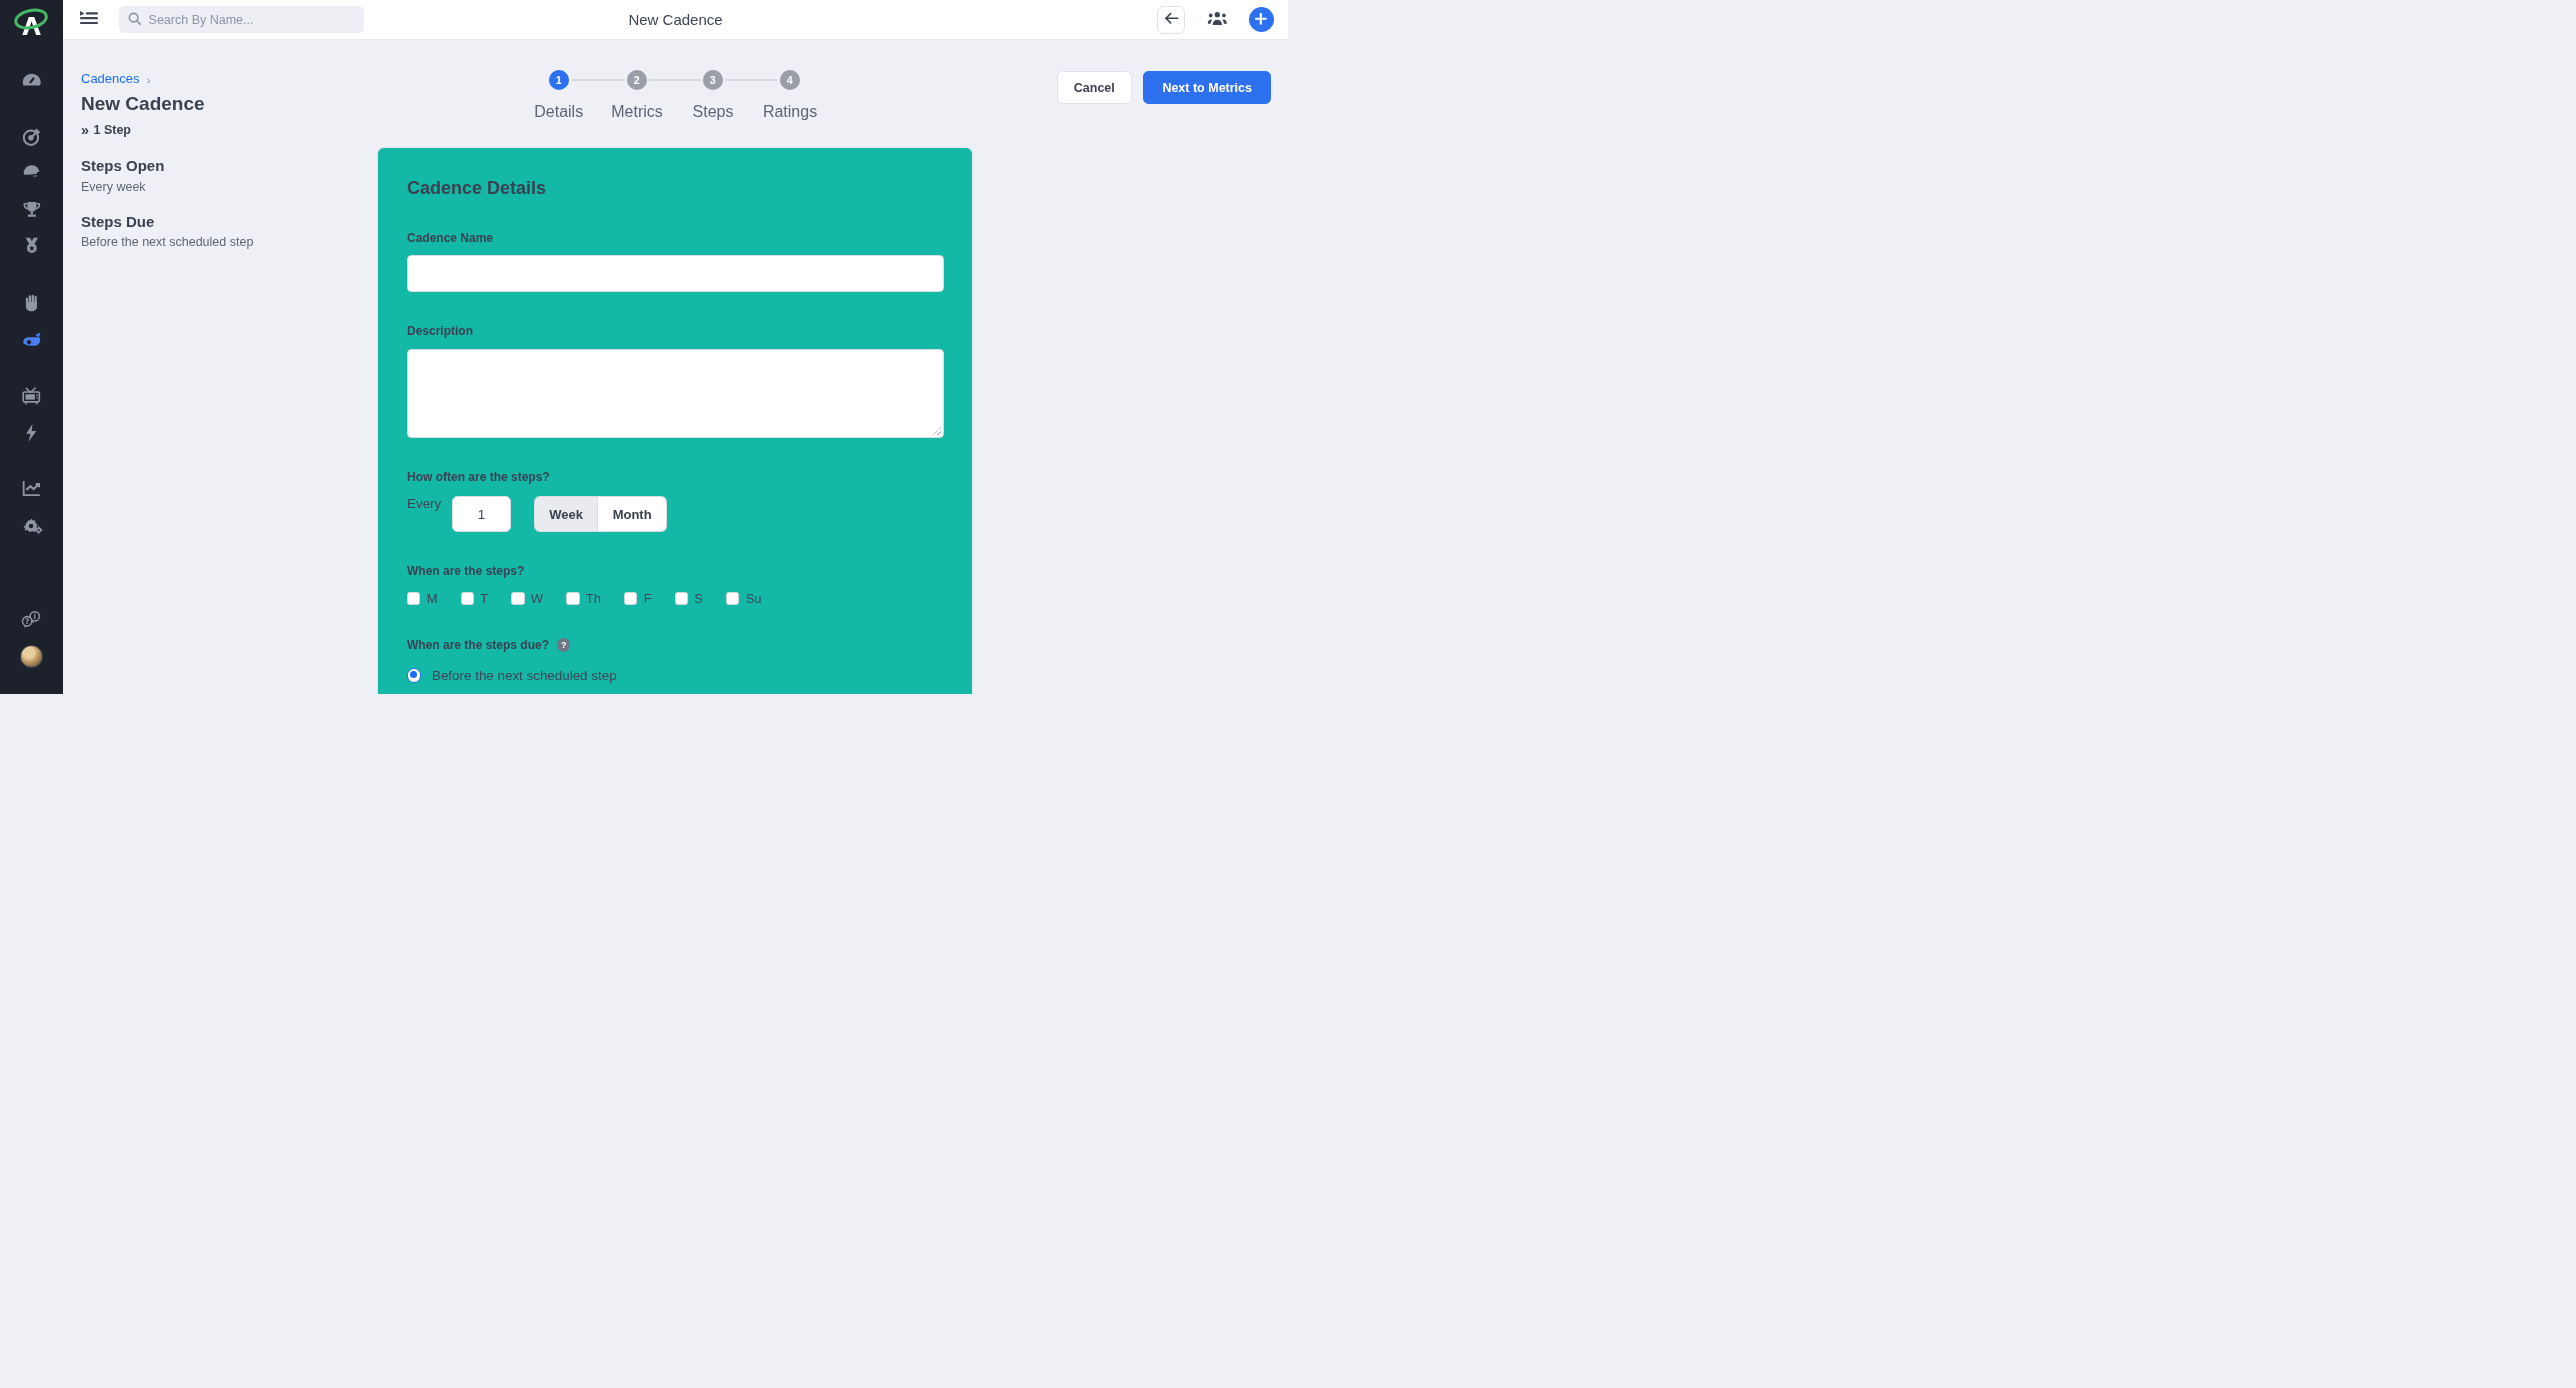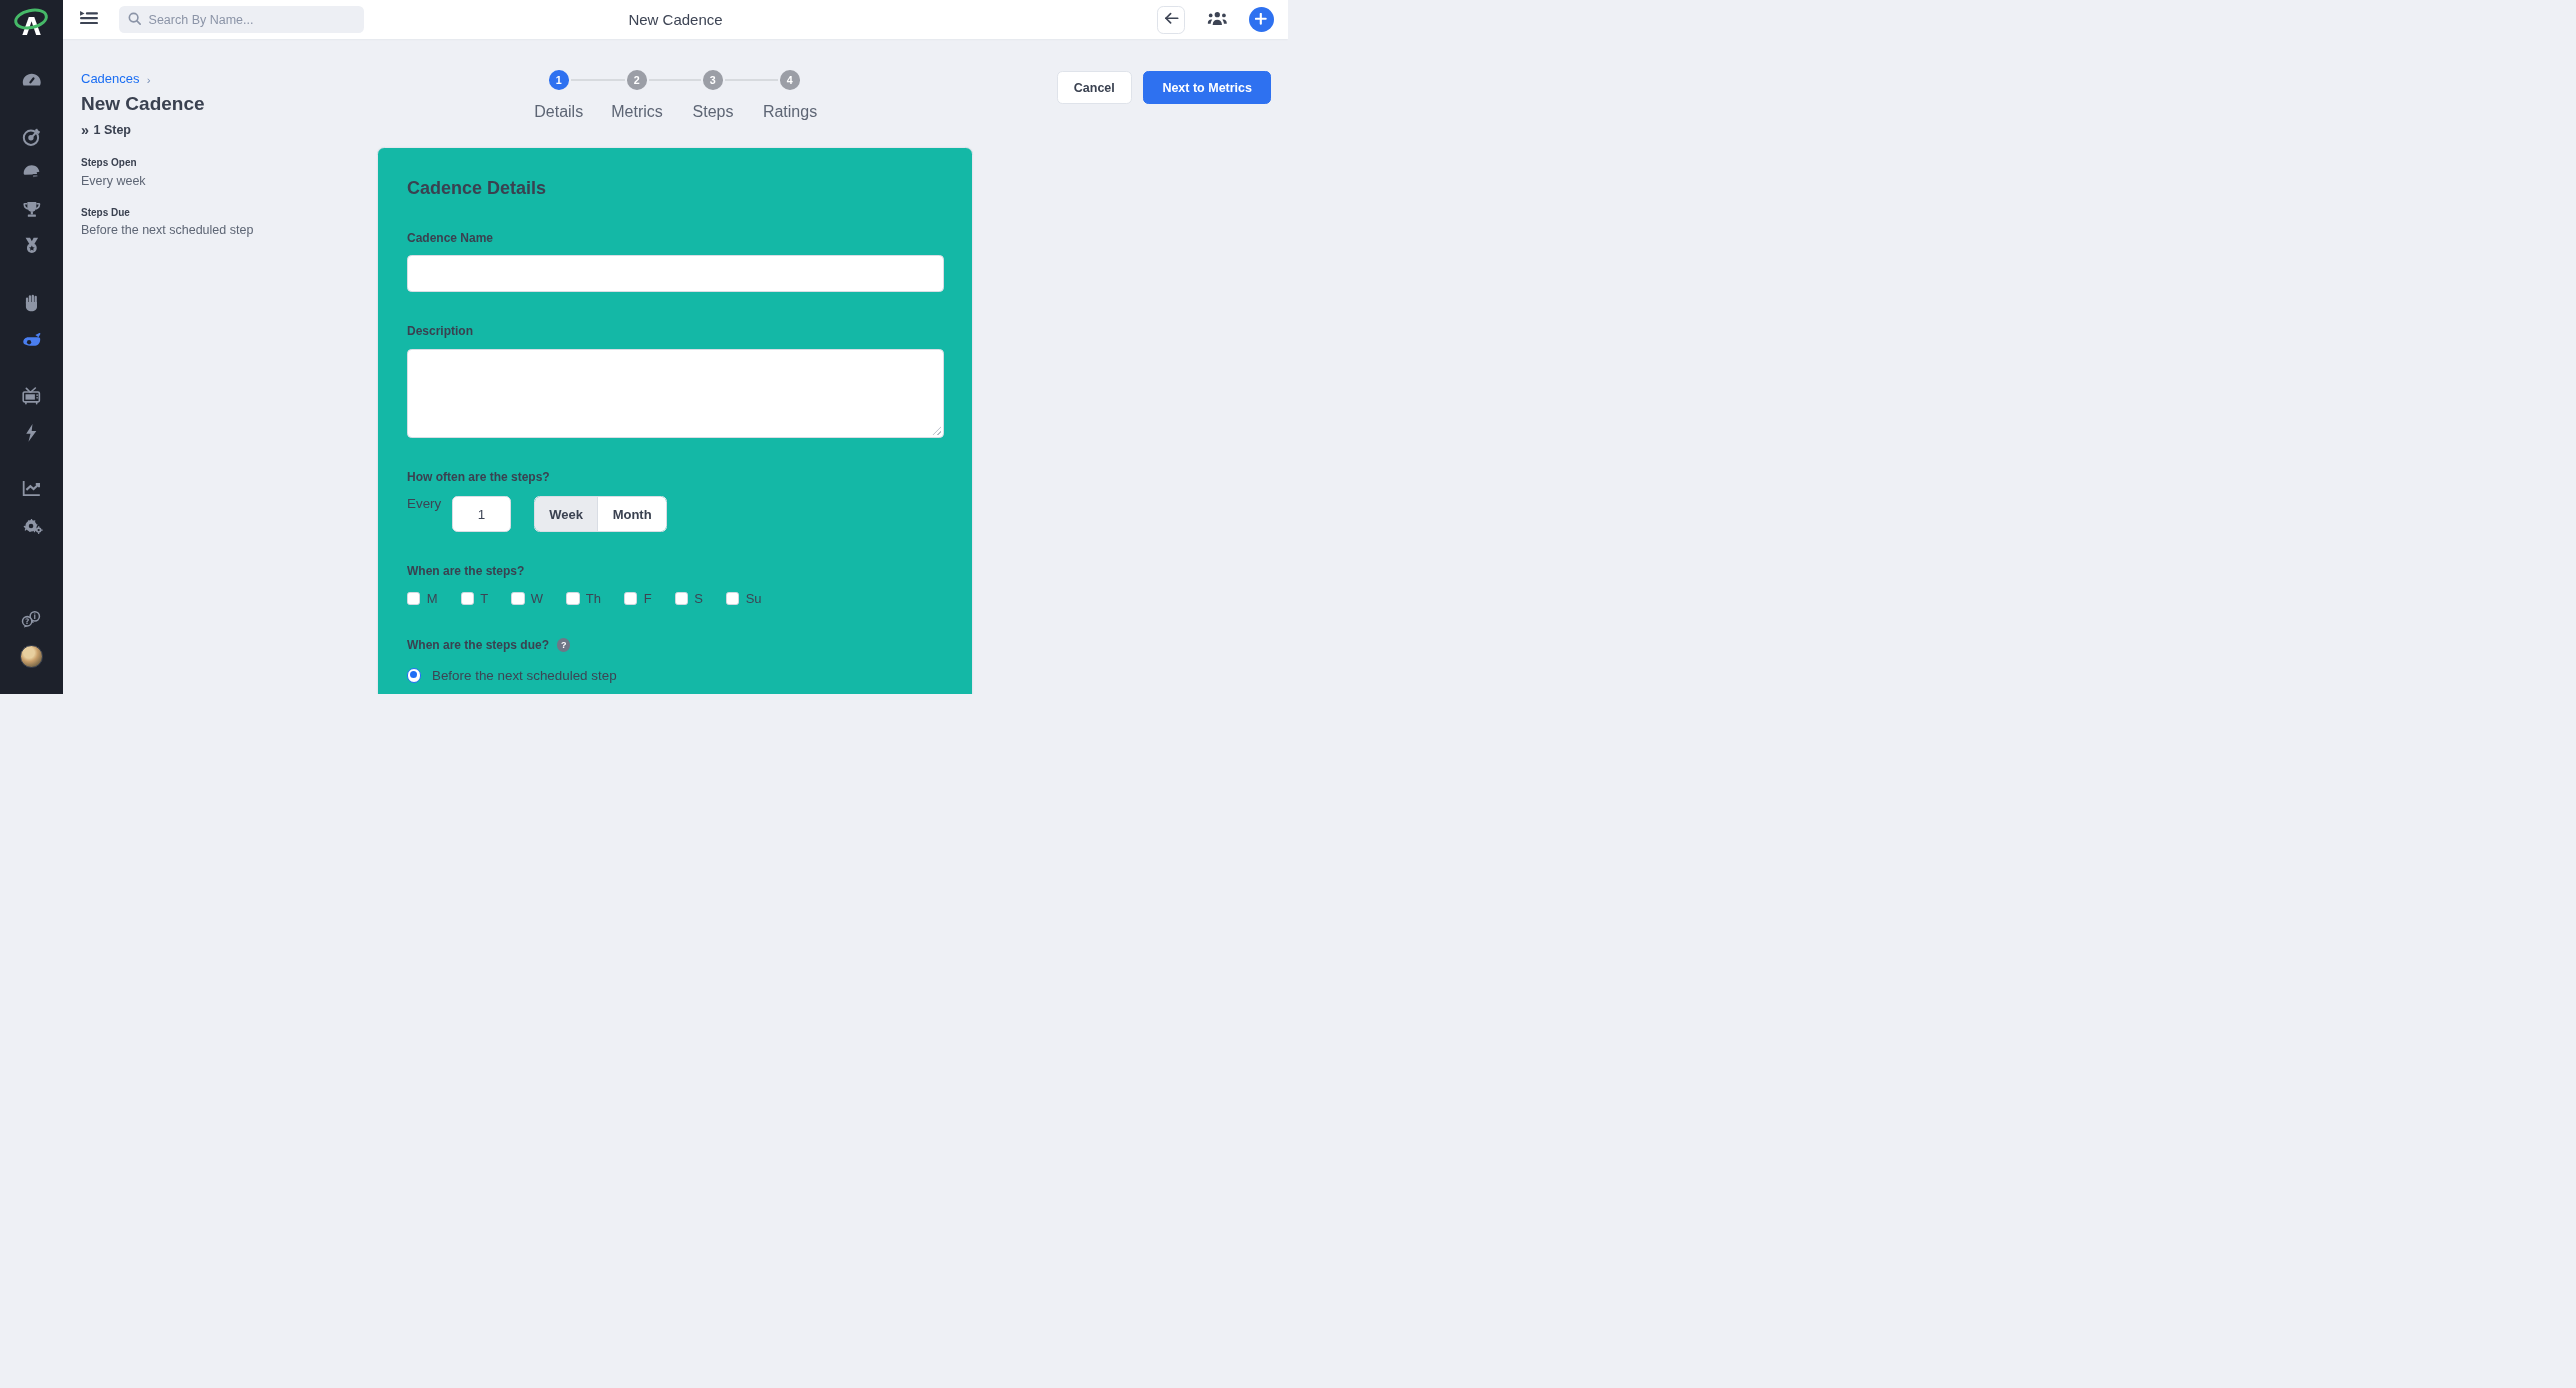--- a/index.html
+++ b/index.html
@@ -76,21 +76,21 @@
 
   
   .overview { position:absolute; left:81px; top:71px; width:268px; }
   .breadcrumb { font-size:13px; color:#1b6ef3; display:flex; gap:7.2px; align-items:flex-end; }
   .breadcrumb .crumb { cursor:pointer; }
   .breadcrumb .sep { color:#7a90b8; font-size:11.6px; }
   .ov-title { margin-top:7.2px; font-size:19px; font-weight:700; color:#3a4150; }
   .ov-steps { margin-top:7.2px; display:flex; align-items:center; gap:6.3px;
     font-size:12.5px; font-weight:700; color:#3a4150; }
   .ov-steps .chev { font-size:14.3px; font-weight:700; letter-spacing:-1.8px; color:#3a4150; }
-  .ov-label { margin-top:19px; font-size:10px; font-weight:700; color:#3a4150; }
+  .ov-label { margin-top:19px; font-size:15px; font-weight:700; color:#3a4150; }
   .ov-value { margin-top:5.4px; font-size:12.5px; color:#5d6574; }
 
   
   .stepper { position:absolute; left:548px; top:70px; width:254px; height:55px; }
   .step-dot {
     position:absolute; top:0; width:19.7px; height:19.7px; border-radius:50%;
     display:flex; align-items:center; justify-content:center;
     font-size:10.7px; font-weight:700; color:#fff; background:#9b9ea6;
     cursor:pointer; z-index:2;
   }

